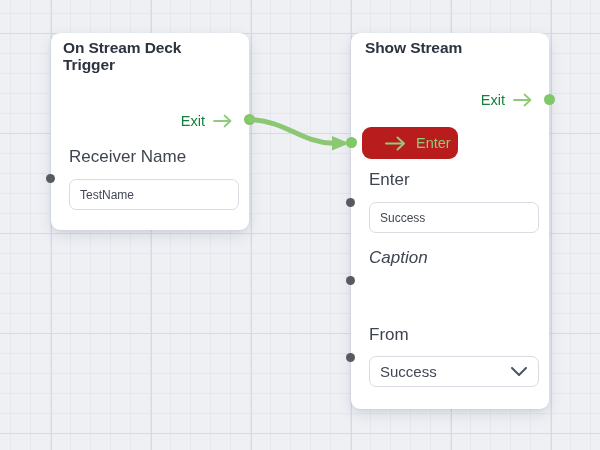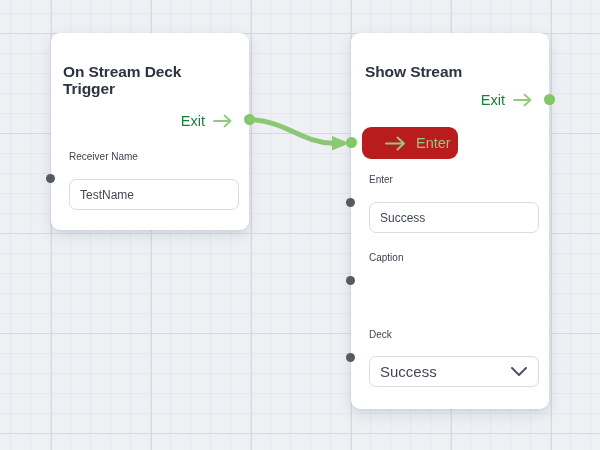--- a/index.html
+++ b/index.html
@@ -16,41 +16,41 @@
     background-position:51px 0,0 33px,10px 13px,10px 13px;
   }
   .node{
     position:absolute;background:#ffffff;border-radius:9px;z-index:2;
     box-shadow:0 5px 14px rgba(82,92,120,.16),0 1px 3px rgba(82,92,120,.10);
   }
   .node-trigger{left:51px;top:33px;width:198px;height:197px;}
   .node-toast{left:351px;top:33px;width:198px;height:376px;}
   .node-title{
     position:absolute;left:12px;top:7px;font-size:15.5px;font-weight:700;
-    color:#2d3340;line-height:16.5px;letter-spacing:-0.1px;margin-top:24px;
+    color:#2d3340;line-height:16.5px;letter-spacing:-0.1px;
   }
   .node-trigger .node-title{width:145px;}
   .node-toast .node-title{left:14px;}
   .exit-row{
     position:absolute;right:16px;display:flex;align-items:center;gap:8px;
     height:18px;color:#15803d;font-size:14.5px;
   }
   .node-trigger .exit-row{top:79px;}
   .node-toast .exit-row{top:58px;}
   .arrow-svg{display:block;}
   .port{position:absolute;border-radius:50%;z-index:4;}
   .port-green{width:11px;height:11px;background:#80c766;}
   .port-gray{width:9px;height:9px;background:#565b62;}
   .enter-pill{
     position:absolute;left:11px;top:94px;width:96px;height:32px;
     background:#b91c1c;border-radius:9px;display:flex;align-items:center;
     padding-left:23px;gap:9px;box-sizing:border-box;color:#8fcb79;
     font-size:14.5px;cursor:pointer;
   }
-  .field-label{position:absolute;left:18px;font-size:10px;line-height:16px;color:#3e4450;}
+  .field-label{position:absolute;left:18px;font-size:17px;line-height:16px;color:#3e4450;}
   .text-input{
     position:absolute;left:18px;width:170px;height:31px;box-sizing:border-box;
     border:1px solid #d9dce3;border-radius:7px;background:#fff;
     font-family:inherit;font-size:12px;color:#414854;padding:0 10px;outline:none;
   }
   .select-box{
     position:absolute;left:18px;width:170px;height:31px;box-sizing:border-box;
     border:1px solid #d9dce3;border-radius:7px;background:#fff;
     display:flex;align-items:center;justify-content:space-between;
     padding:0 11px 0 10px;font-size:15px;color:#414854;cursor:pointer;
@@ -100,24 +100,24 @@
         </svg>
       </span>
       <span>Enter</span>
     </div>
     <div class="port port-green" style="left:-5px;top:104px;"></div>
 
     <div class="field-label" style="top:139px;">Enter</div>
     <input class="text-input" style="top: 169px;" type="text" value="Success">
     <div class="port port-gray" style="left:-5px;top:165px;"></div>
 
-    <div class="field-label" style="top:217px;">Caption</div>
+    <div class="field-label" style="top:217px;font-style:italic;">Caption</div>
     <div class="port port-gray" style="left:-5px;top:243px;"></div>
 
-    <div class="field-label" style="top:294px;">Deck</div>
+    <div class="field-label" style="top:294px;">From</div>
     <div class="select-box" style="top:323px;">
       <span>Success</span>
       <span>
         <svg class="arrow-svg" width="16" height="9" viewBox="0 0 16 9">
           <path d="M1 1 L8 8 L15 1" fill="none" stroke="#4e5564" stroke-width="2" stroke-linecap="round" stroke-linejoin="round"></path>
         </svg>
       </span>
     </div>
     <div class="port port-gray" style="left:-5px;top:320px;"></div>
   </div>

